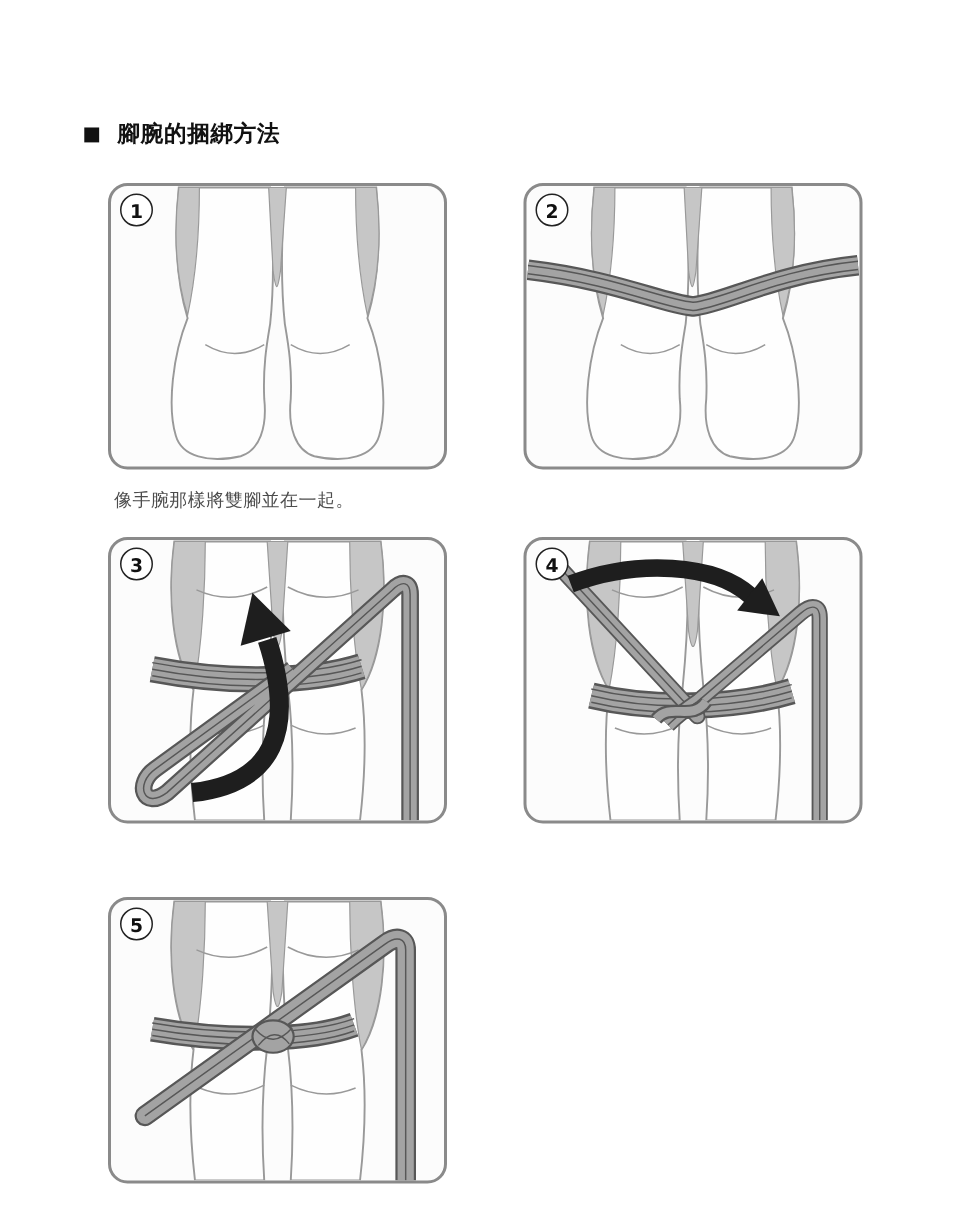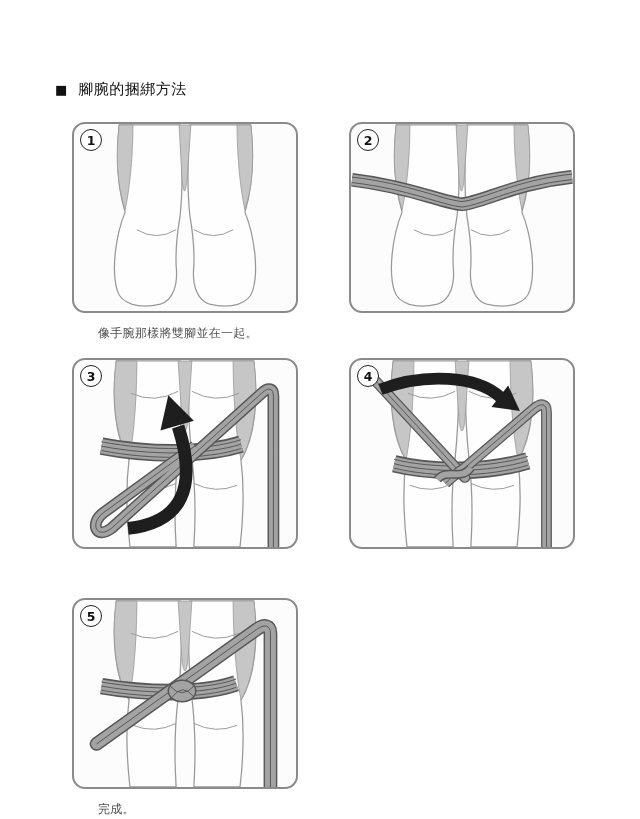--- a/index.html
+++ b/index.html
@@ -2,36 +2,36 @@
 <html style="--panel_border: #8a8a8a; --panel_bg: #fcfcfc; --figure_shade: #c6c6c6; --leg_outline: #999999; --rope_fill: #a3a3a3; --rope_edge: #575757; --arrow: #1e1e1e; --caption_text: #4d4d4d; --title_text: #111111; --badge_border: #222222;"><head>
 <meta charset="utf-8">
 <style>
   html,body { margin:0; padding:0; background:#ffffff; }
   .page {
     position:relative; width:640px; height:819px; background:#ffffff;
     font-family:"DejaVu Sans", sans-serif; overflow:hidden;
   }
   .title-row { position:absolute; left:55px; top:80px; display:flex; align-items:center; gap:11px; }
   .bullet { font-size:13px; line-height:1; color:var(--title_text,#111); }
-  .title { margin:0; font-size:15px; font-weight:400; letter-spacing:0.5px; color:var(--title_text,#111); }
+  .title { margin:0; font-size:15px; font-weight:700; letter-spacing:0.5px; color:var(--title_text,#111); }
   .fig { position:absolute; margin:0; }
   .panel {
     position:relative; width:226px; height:191px; box-sizing:border-box;
     border:2px solid var(--panel_border,#8a8a8a); border-radius:13px;
     background:var(--panel_bg,#fcfcfc); overflow:hidden;
   }
   .panel svg { position:absolute; left:0; top:0; width:100%; height:100%; }
   .badge {
     position:absolute; left:6px; top:5px; width:22px; height:22px; box-sizing:border-box;
     border:1.7px solid var(--badge_border,#222); border-radius:50%; background:#ffffff;
     display:flex; align-items:center; justify-content:center;
     font-size:12.5px; font-weight:700; color:var(--title_text,#111); z-index:5;
   }
   .caption {
-    margin:11px 0 0 26px; width:230px; font-size:12px; line-height:1.55;
+    margin:11px 0 0 4px; width:230px; font-size:12px; line-height:1.55;
     color:var(--caption_text,#4d4d4d); letter-spacing:0.3px;
   }
   .fig.right .caption { margin-left:2px; width:243px; }
   
   .leg   { fill:#fefefe; stroke:var(--leg_outline,#999); stroke-width:1.3; }
   .shade { fill:var(--figure_shade,#c6c6c6); stroke:var(--leg_outline,#999); stroke-width:0.8; }
   .thin  { fill:none; stroke:var(--leg_outline,#999); stroke-width:1; }
   .rope-dark { fill:none; stroke:var(--rope_edge,#575757); }
   .rope-mid  { fill:none; stroke:var(--rope_fill,#a3a3a3); }
   .strand    { fill:none; stroke:var(--rope_edge,#575757); stroke-width:1; }
@@ -192,16 +192,15 @@
           <path class="strand" d="M23,147 L186,30 C194,24 200,26 200,34 L200,191"></path>
         </g>
         <g>
           <ellipse class="knot-blob" cx="110" cy="93" rx="14" ry="11"></ellipse>
           <path class="strand" d="M98,88 Q110,102 123,87"></path>
           <path class="strand" d="M100,99 Q111,85 121,98"></path>
         </g>
       </svg>
       <div class="badge">5</div>
     </div>
-    <figcaption class="caption">完成。</figcaption>
   </figure>
 
 </div>
 
 </body></html>

